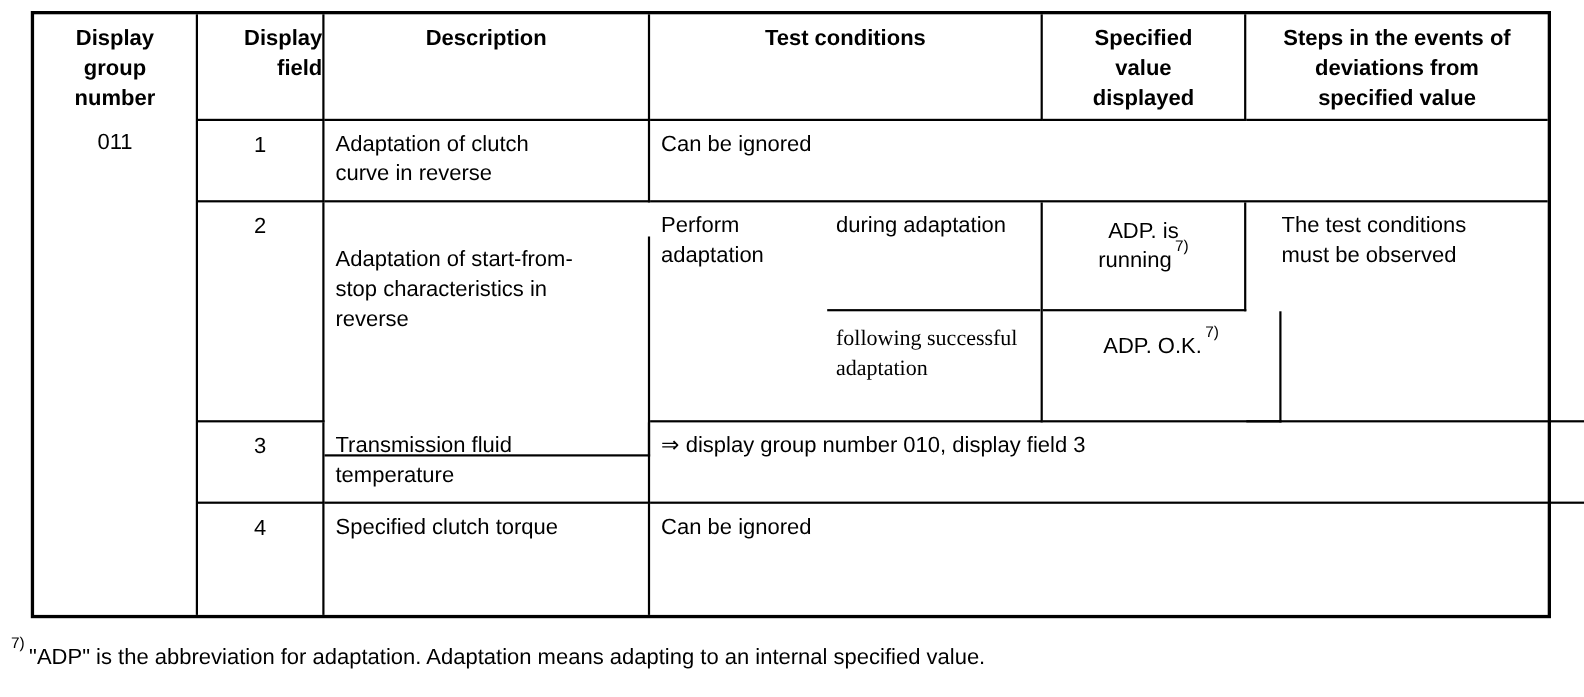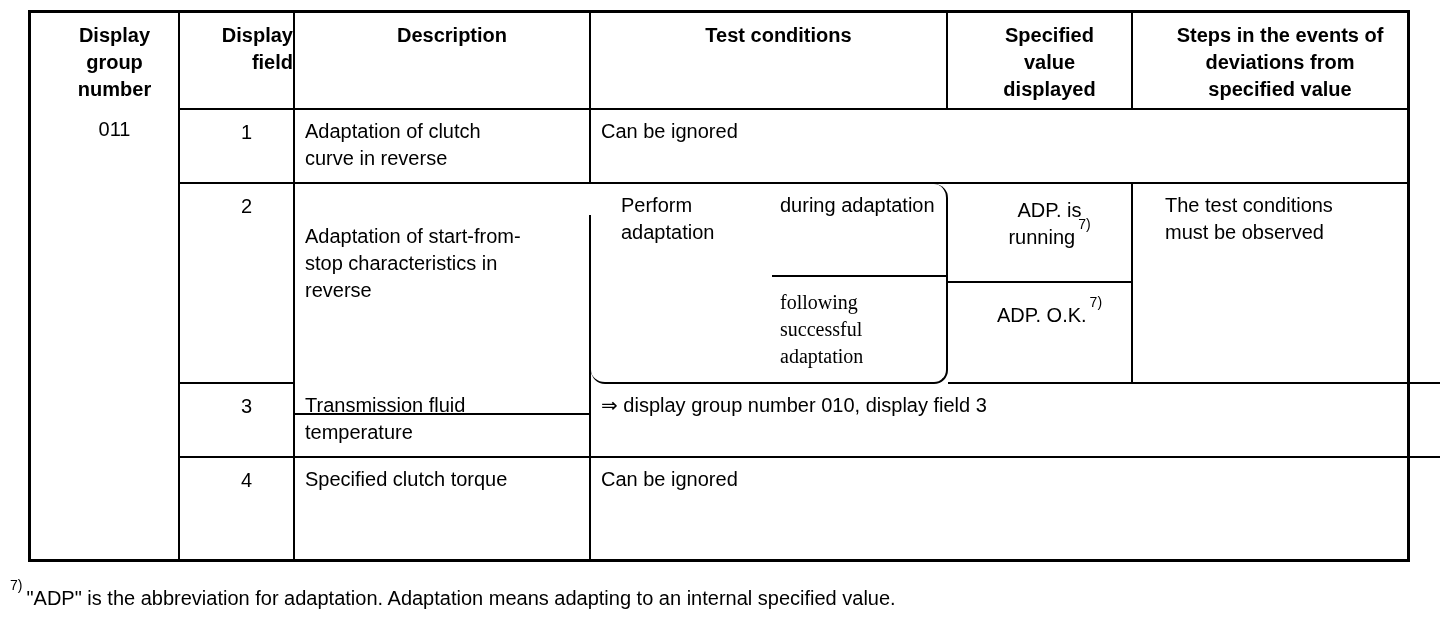--- a/index.html
+++ b/index.html
@@ -11,21 +11,20 @@
   }
   .grid-table {
     position: absolute; left: 28px; top: 10px;
     width: 1382px; height: 552px;
     border: 3px solid #000; box-sizing: border-box;
   }
   .cell {
     position: absolute; box-sizing: border-box;
     font-size: 20px; line-height: 27px;
     overflow: hidden;
-    padding-left: 20px;
   }
   .br { border-right: 2px solid #000; }
   .bb { border-bottom: 2px solid #000; }
   .hdr { font-weight: bold; text-align: center; padding-top: 9px; }
   .hdr .w { display: inline-block; }
   .num { text-align: center; padding-top: 9px; }
   .txt { padding: 8px 10px; }
   .txt .w { display: inline-block; text-align: left; }
   sup {
     font-size: 14px; line-height: 0;
@@ -74,42 +73,42 @@
   <div class="cell br bb num" style="left:149px; top:97px; width:115px; height:74px;">1</div>
   <div class="cell br bb txt" style="left:264px; top:97px; width:296px; height:74px;">
     <span class="w" style="max-width:222px;">Adaptation of clutch curve in reverse</span>
   </div>
   <div class="cell bb txt" style="left:560px; top:97px; width:816px; height:74px;">Can be ignored</div>
 
   <div class="cell br bb num" style="left:149px; top:171px; width:115px; height:200px;">2</div>
   <div class="cell br bb txt" style="left:264px; top:171px; width:296px; height:200px;margin-top:31px;">
     <span class="w" style="max-width:222px;">Adaptation of start-from-stop characteristics in reverse</span>
   </div>
-  <div class="cell br bb" style="left:560px; top:171px; width:357px; height:200px;border-radius:14px;">
+  <div class="cell br bb" style="left:560px; top:171px; width:357px; height:200px;">
     <div class="tc-flex">
       <div class="tc-left">
         <span class="w" style="max-width:141px;">Perform adaptation</span>
       </div>
       <div class="tc-right">
         <div class="tc-rt">
           <span class="w" style="max-width:120px;">during adaptation</span>
         </div>
         <div class="tc-rb">
           <span class="w" style="max-width:125px;">following successful adaptation</span>
         </div>
       </div>
     </div>
   </div>
   <div class="cell br bb val-cell" style="left:917px; top:171px; width:185px; height:99px; padding-top:13px;">
     <div>ADP. is</div>
     <div>
       <span>running</span><sup>7)</sup>
     </div>
   </div>
-  <div class="cell br bb val-cell" style="left:917px; top:270px; width:185px; height:101px; padding-top:19px;">
+  <div class="cell br bb val-cell" style="left:917px; top:270px; width:217px; height:101px; padding-top:19px;">
     <span>ADP. O.K.</span><sup>7)</sup>
   </div>
   <div class="cell bb txt" style="left:1102px; top:171px; width:308px; height:200px;padding-left:32px;">
     <span class="w" style="max-width:205px;">The test conditions must be observed</span>
   </div>
 
   <div class="cell br bb num" style="left:149px; top:371px; width:115px; height:74px;">3</div>
   <div class="cell br bb txt" style="left:264px; top:371px; width:296px; height:74px;">
     <span class="w" style="max-width:222px;">Transmission fluid temperature</span>
   </div>

